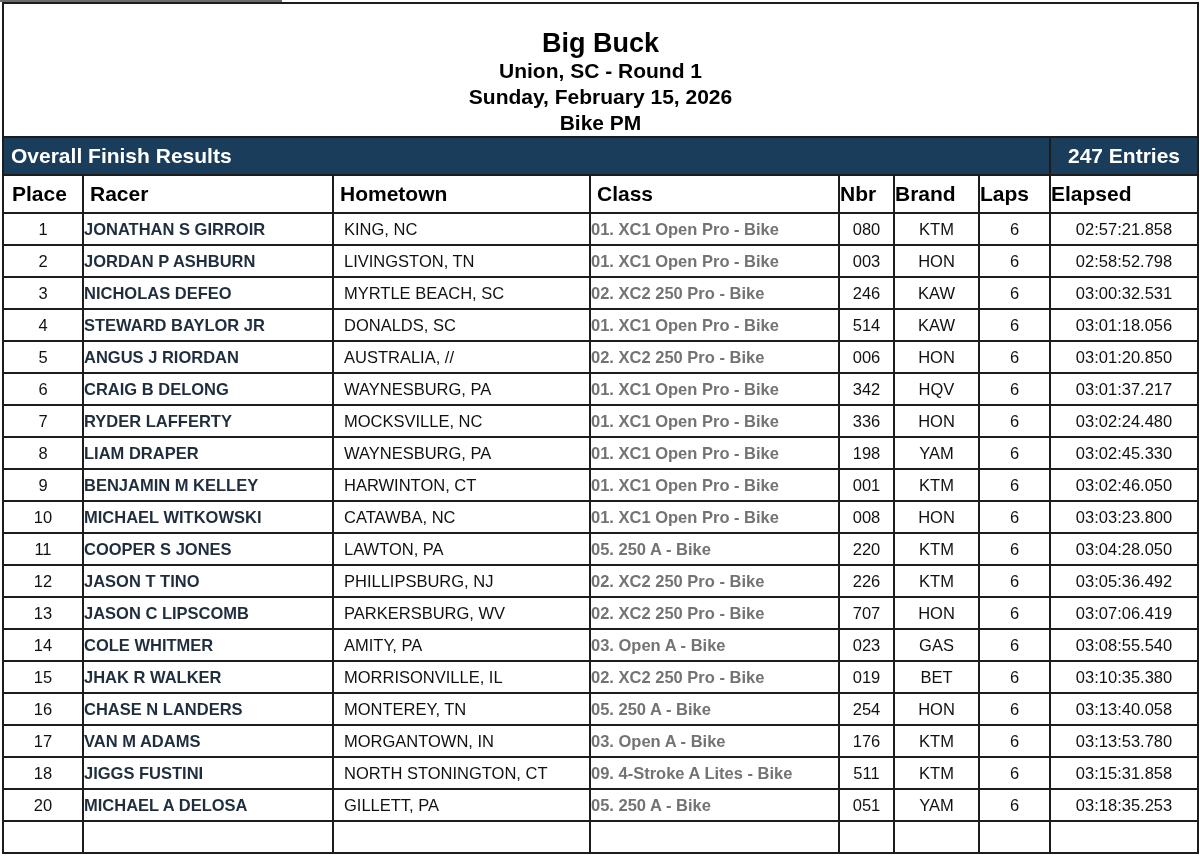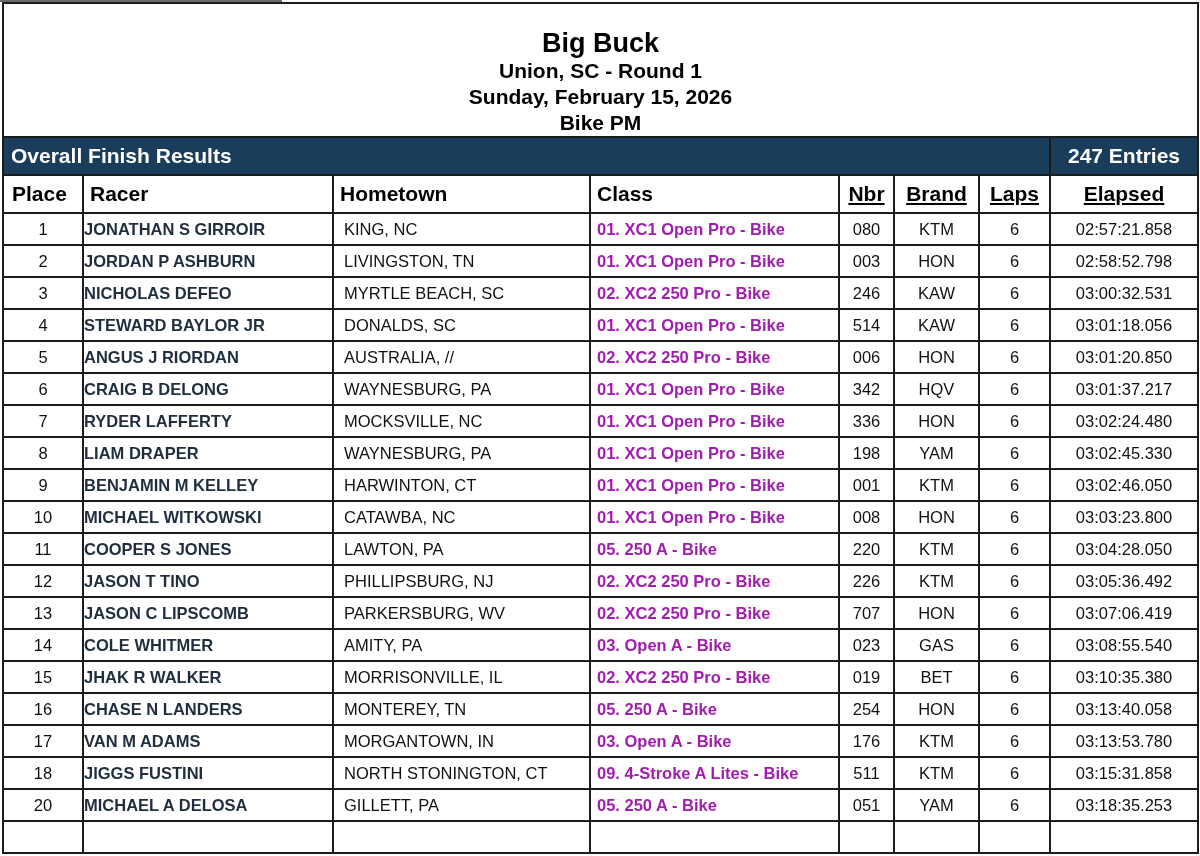--- a/index.html
+++ b/index.html
@@ -72,43 +72,42 @@
     }
     .col-head {
       font-weight: bold;
       font-size: 21px;
       color: #000;
       height: 36px;
       vertical-align: middle;
       margin-left: 27px;
     }
     .col-head.left { text-align: left; padding-left: 6px !important; }
-    .col-head.center { text-align: center; text-decoration: underline; }
+    .col-head.center { text-align: left; }
     .row td {
       height: 30px;
       font-size: 16.5px;
       vertical-align: middle;
       color: #111;
     }
     .row td.c-place { text-align: center; }
     .row td.c-racer {
       font-weight: bold;
       color: #1f2d3d;
       white-space: nowrap;
       overflow: hidden;
     }
     .row td.c-home {
       padding-left: 10px;
       white-space: nowrap;
       overflow: hidden;
     }
     .row td.c-class {
       font-weight: bold;
-      color: #a21caf;
-      padding-left: 6px;
+      color: #737373;
       white-space: nowrap;
       overflow: hidden;
     }
     .row td.c-nbr, .row td.c-brand, .row td.c-laps, .row td.c-elapsed {
       text-align: center;
     }
   </style>
 </head>
 <body>
 

